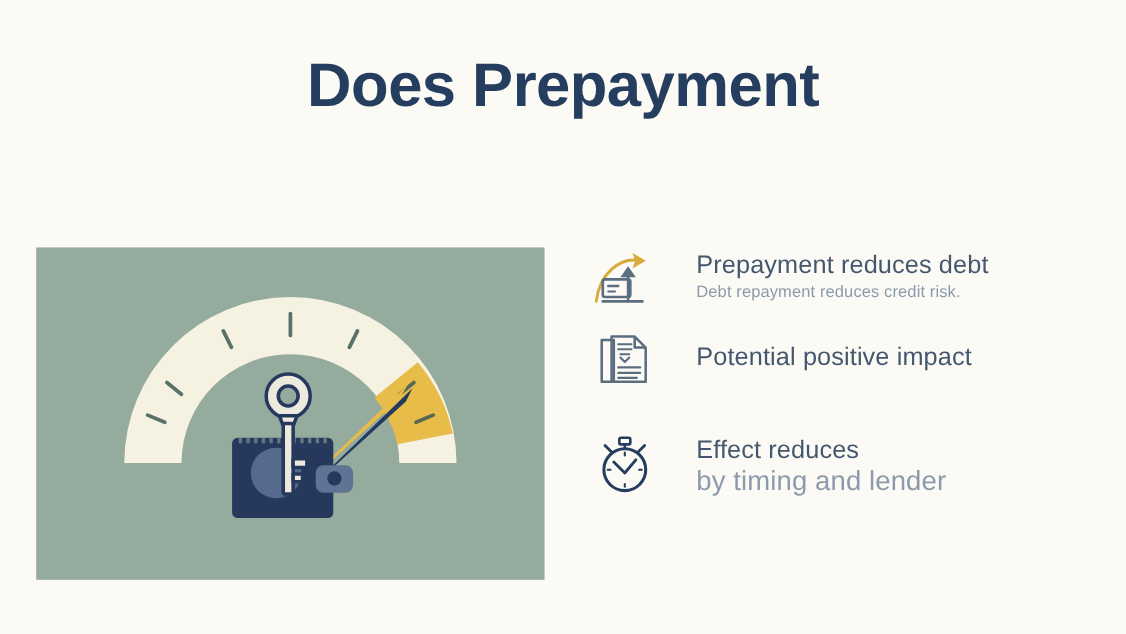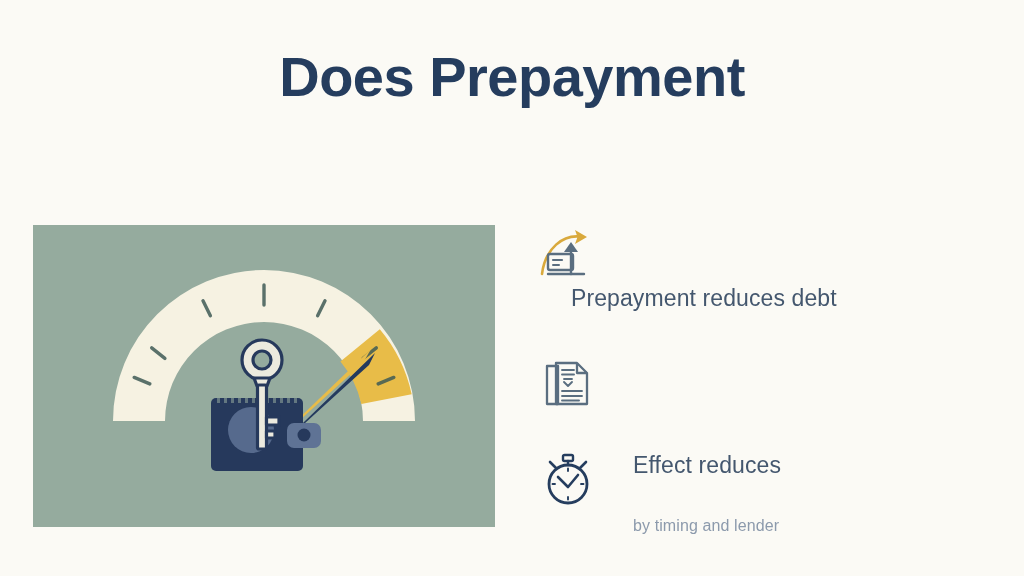--- a/index.html
+++ b/index.html
@@ -94,25 +94,24 @@
     display: block;
     color: #8c9aac;
     font-weight: 400;
     letter-spacing: 0.1px;
   }
   .sub-small {
     font-size: 15px;
     line-height: 22px;
   }
   .sub-large {
-    font-size: 16px;
+    font-size: 25px;
     line-height: 28px;
-    margin-top: 32px;
-  }
-  .row-1 { margin-bottom: 42px; flex-direction: column; }
+  }
+  .row-1 { margin-bottom: 16px; }
   .row-2 { margin-bottom: 38px; }
   .row-2 .bullet-text { padding-top: 12px; }
   .row-3 .bullet-text { padding-top: 0px; }
 </style>
 </head>
 <body>
 
 <div id="slide">
 
   <div id="title-block">
@@ -209,20 +208,21 @@
           <line x1="14" y1="38" x2="20" y2="38" stroke="#5a6e80" stroke-width="2" stroke-linecap="round"></line>
 
           <line x1="9" y1="47" x2="45" y2="47" stroke="#5a6e80" stroke-width="2.4" stroke-linecap="round"></line>
 
           <line x1="32" y1="47" x2="32" y2="18" stroke="#5a6e80" stroke-width="2.4" stroke-linecap="round"></line>
           <path d="M 32 15 L 39 25 L 25 25 Z" fill="#5a6e80"></path>
         </svg>
       </div>
       <div class="bullet-text">
         <span class="bullet-title">Prepayment reduces debt</span>
+        <span class="bullet-sub sub-small">Debt repayment reduces credit risk.</span>
       </div>
     </div>
 
     <div class="bullet-row row-2">
       <div class="bullet-icon">
         <svg width="54" height="52" viewBox="0 0 54 52" xmlns="http://www.w3.org/2000/svg">
 
           <path d="M 6 8 L 17 8 L 17 46 L 6 46 Z" fill="none" stroke="#5a6e80" stroke-width="2.3" stroke-linejoin="round"></path>
 
           <path d="M 15 5 L 36 5 L 46 15 L 46 46 L 15 46 Z" fill="none" stroke="#5a6e80" stroke-width="2.3" stroke-linejoin="round"></path>
@@ -231,20 +231,23 @@
           <line x1="21" y1="12" x2="33" y2="12" stroke="#5a6e80" stroke-width="1.9" stroke-linecap="round"></line>
           <line x1="21" y1="16.5" x2="33" y2="16.5" stroke="#5a6e80" stroke-width="1.9" stroke-linecap="round"></line>
           <line x1="23" y1="21" x2="31" y2="21" stroke="#5a6e80" stroke-width="1.9" stroke-linecap="round"></line>
           <path d="M 23 24 L 27 28 L 31 24" fill="none" stroke="#5a6e80" stroke-width="1.9" stroke-linecap="round" stroke-linejoin="round"></path>
 
           <line x1="21" y1="33" x2="41" y2="33" stroke="#5a6e80" stroke-width="1.9" stroke-linecap="round"></line>
           <line x1="21" y1="38" x2="41" y2="38" stroke="#5a6e80" stroke-width="1.9" stroke-linecap="round"></line>
           <line x1="21" y1="42.5" x2="38" y2="42.5" stroke="#5a6e80" stroke-width="1.9" stroke-linecap="round"></line>
         </svg>
       </div>
+      <div class="bullet-text">
+        <span class="bullet-title">Potential positive impact</span>
+      </div>
     </div>
 
     <div class="bullet-row row-3">
       <div class="bullet-icon">
         <svg width="54" height="54" viewBox="0 0 54 54" xmlns="http://www.w3.org/2000/svg">
 
           <rect x="22" y="2" width="10" height="6" rx="1.5" fill="none" stroke="#253d5e" stroke-width="2.4"></rect>
           <line x1="27" y1="8" x2="27" y2="12" stroke="#253d5e" stroke-width="2.4" stroke-linecap="round"></line>
 
           <line x1="9" y1="9" x2="14.5" y2="14.5" stroke="#253d5e" stroke-width="2.6" stroke-linecap="round"></line>

